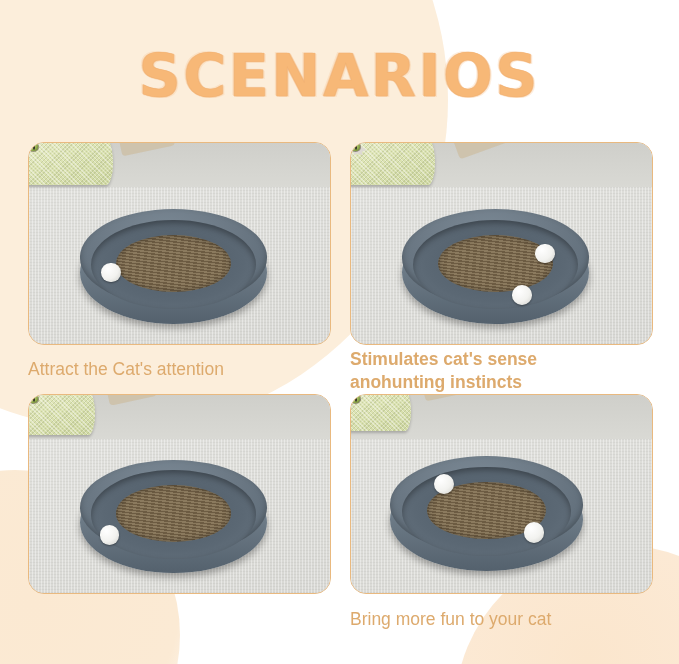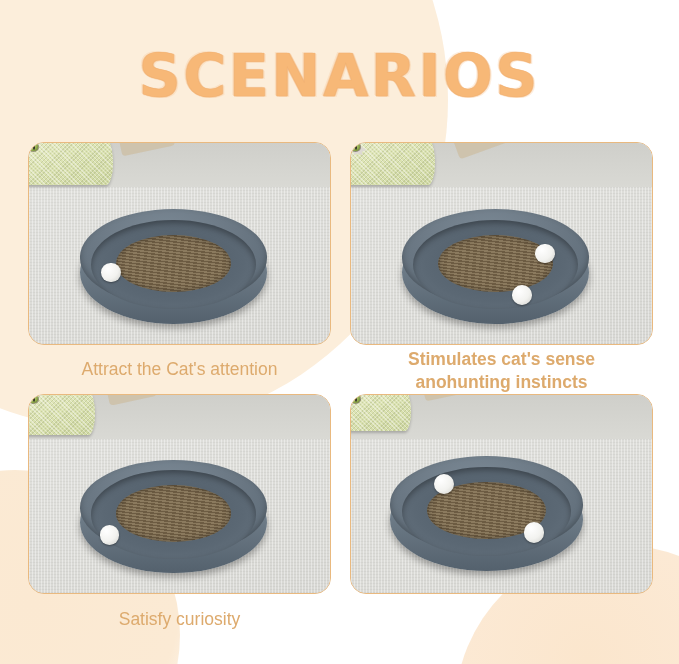--- a/index.html
+++ b/index.html
@@ -278,21 +278,20 @@
   }
   .cat-paw {
     position: absolute;
     border-radius: 50%;
     background: radial-gradient(circle at 40% 30%, #fbfaf7 0%, #e2dfd8 70%, #cbc7c0 100%);
   }
 
   
   .caption {
     position: absolute;
-    text-align: center;
     color: #ddaa6d;
     font-size: 17.5px;
     font-family: "Liberation Sans", sans-serif;
     line-height: 1.32;
     z-index: 4;
     white-space: pre-line;
   }
   .cap-1 { left: 28px;  top: 358px; width: 303px; }
   .cap-2 { left: 350px; top: 348px; width: 303px; font-weight: bold; }
   .cap-3 { left: 28px;  top: 608px; width: 303px; }
@@ -407,21 +406,20 @@
       <div class="toy">
         <div class="toy-side"></div>
         <div class="toy-top"></div>
         <div class="toy-track">
           <div class="toy-pad"></div>
           <div class="ball ball-a" style="left:5%;top:62%;"></div>
         </div>
       </div>
     </div>
   </div>
-  <div class="caption cap-3">Satisfy curiosity</div>
 
   <div class="card card-4">
     <div class="photo">
       <div class="floor"></div>
       <div class="backmat"></div>
       <div class="backprop" style="left:24%;top:-10%;width:15%;height:11%;"></div>
       <div class="cushion" style="width:26%;height:22%;"></div>
 
       <div class="cat">
         <div class="cat-tail" style="left:34%;top:18%;width:26%;height:8%;transform:rotate(-10deg);"></div>
@@ -441,14 +439,15 @@
         <div class="toy-side"></div>
         <div class="toy-top"></div>
         <div class="toy-track">
           <div class="toy-pad"></div>
           <div class="ball ball-d"></div>
           <div class="ball ball-c" style="left:72%;top:62%;"></div>
         </div>
       </div>
     </div>
   </div>
+  <div class="caption cap-4">Bring more fun to your cat</div>
 
 </div>
 
 </body></html>

